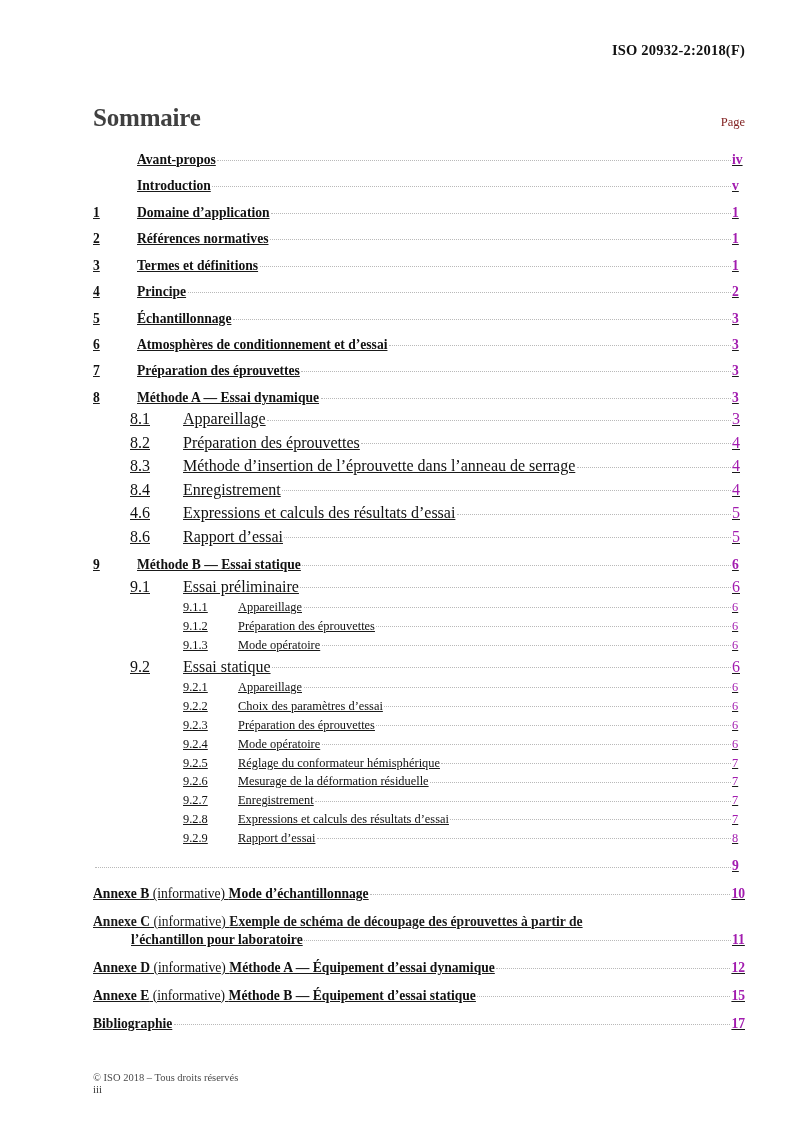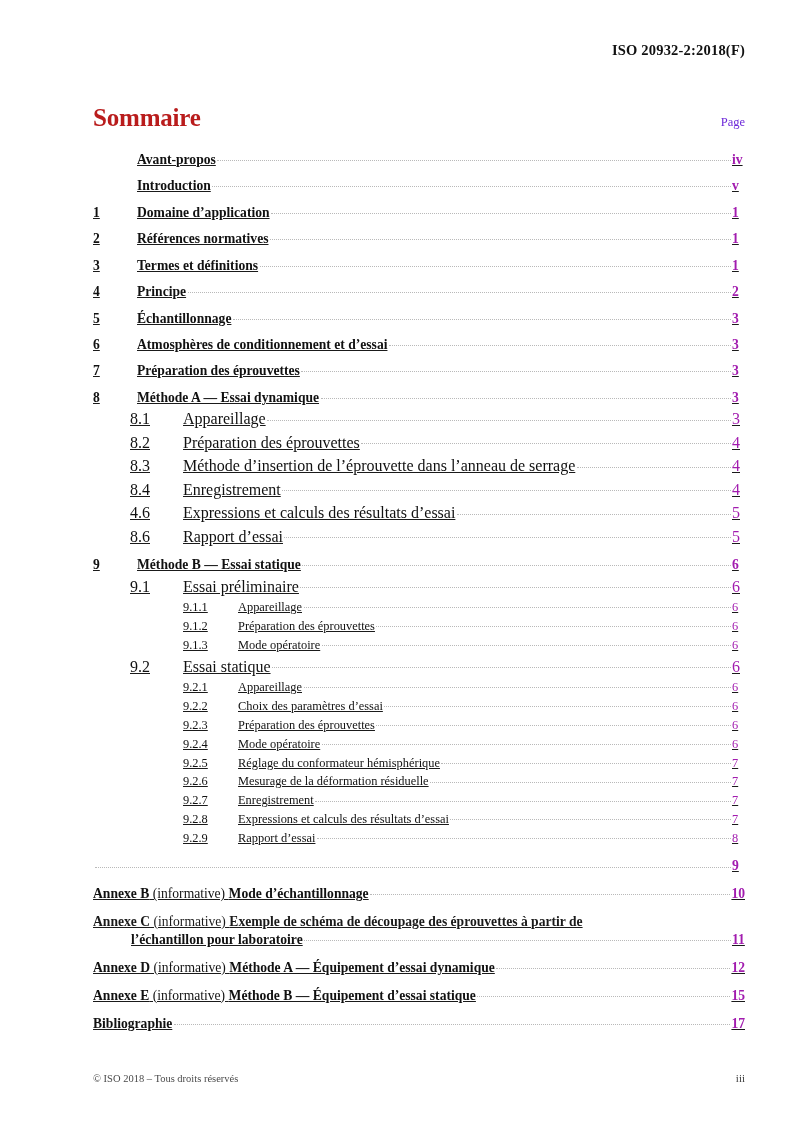--- a/index.html
+++ b/index.html
@@ -42,25 +42,25 @@
     top: 104px;
     width: 652px;
     display: flex;
     align-items: baseline;
     justify-content: space-between;
   }
   .toc-title {
     font-size: 25px;
     font-weight: bold;
     letter-spacing: -0.2px;
-    color: #b91c1c;
+    color: #404040;
   }
   .page-label {
     font-size: 12.5px;
-    color: #6d28d9;
+    color: #7f1d1d;
   }
 
   
   .toc {
     position: absolute;
     left: 93px;
     top: 150px;
     width: 652px;
     text-decoration: underline;
   }
@@ -141,20 +141,21 @@
   .footer {
     position: absolute;
     left: 93px;
     top: 1072px;
     width: 652px;
     display: flex;
     align-items: baseline;
     justify-content: space-between;
     font-size: 10.5px;
     color: #4a4a4a;
+    flex-direction: column;
   }
   .footer .folio { font-size: 11px; color: #3a3a3a; }
 </style>
 </head>
 <body>
 
 <div class="page">
 
   <div class="doc-header">ISO 20932-2:2018(F)</div>
 

